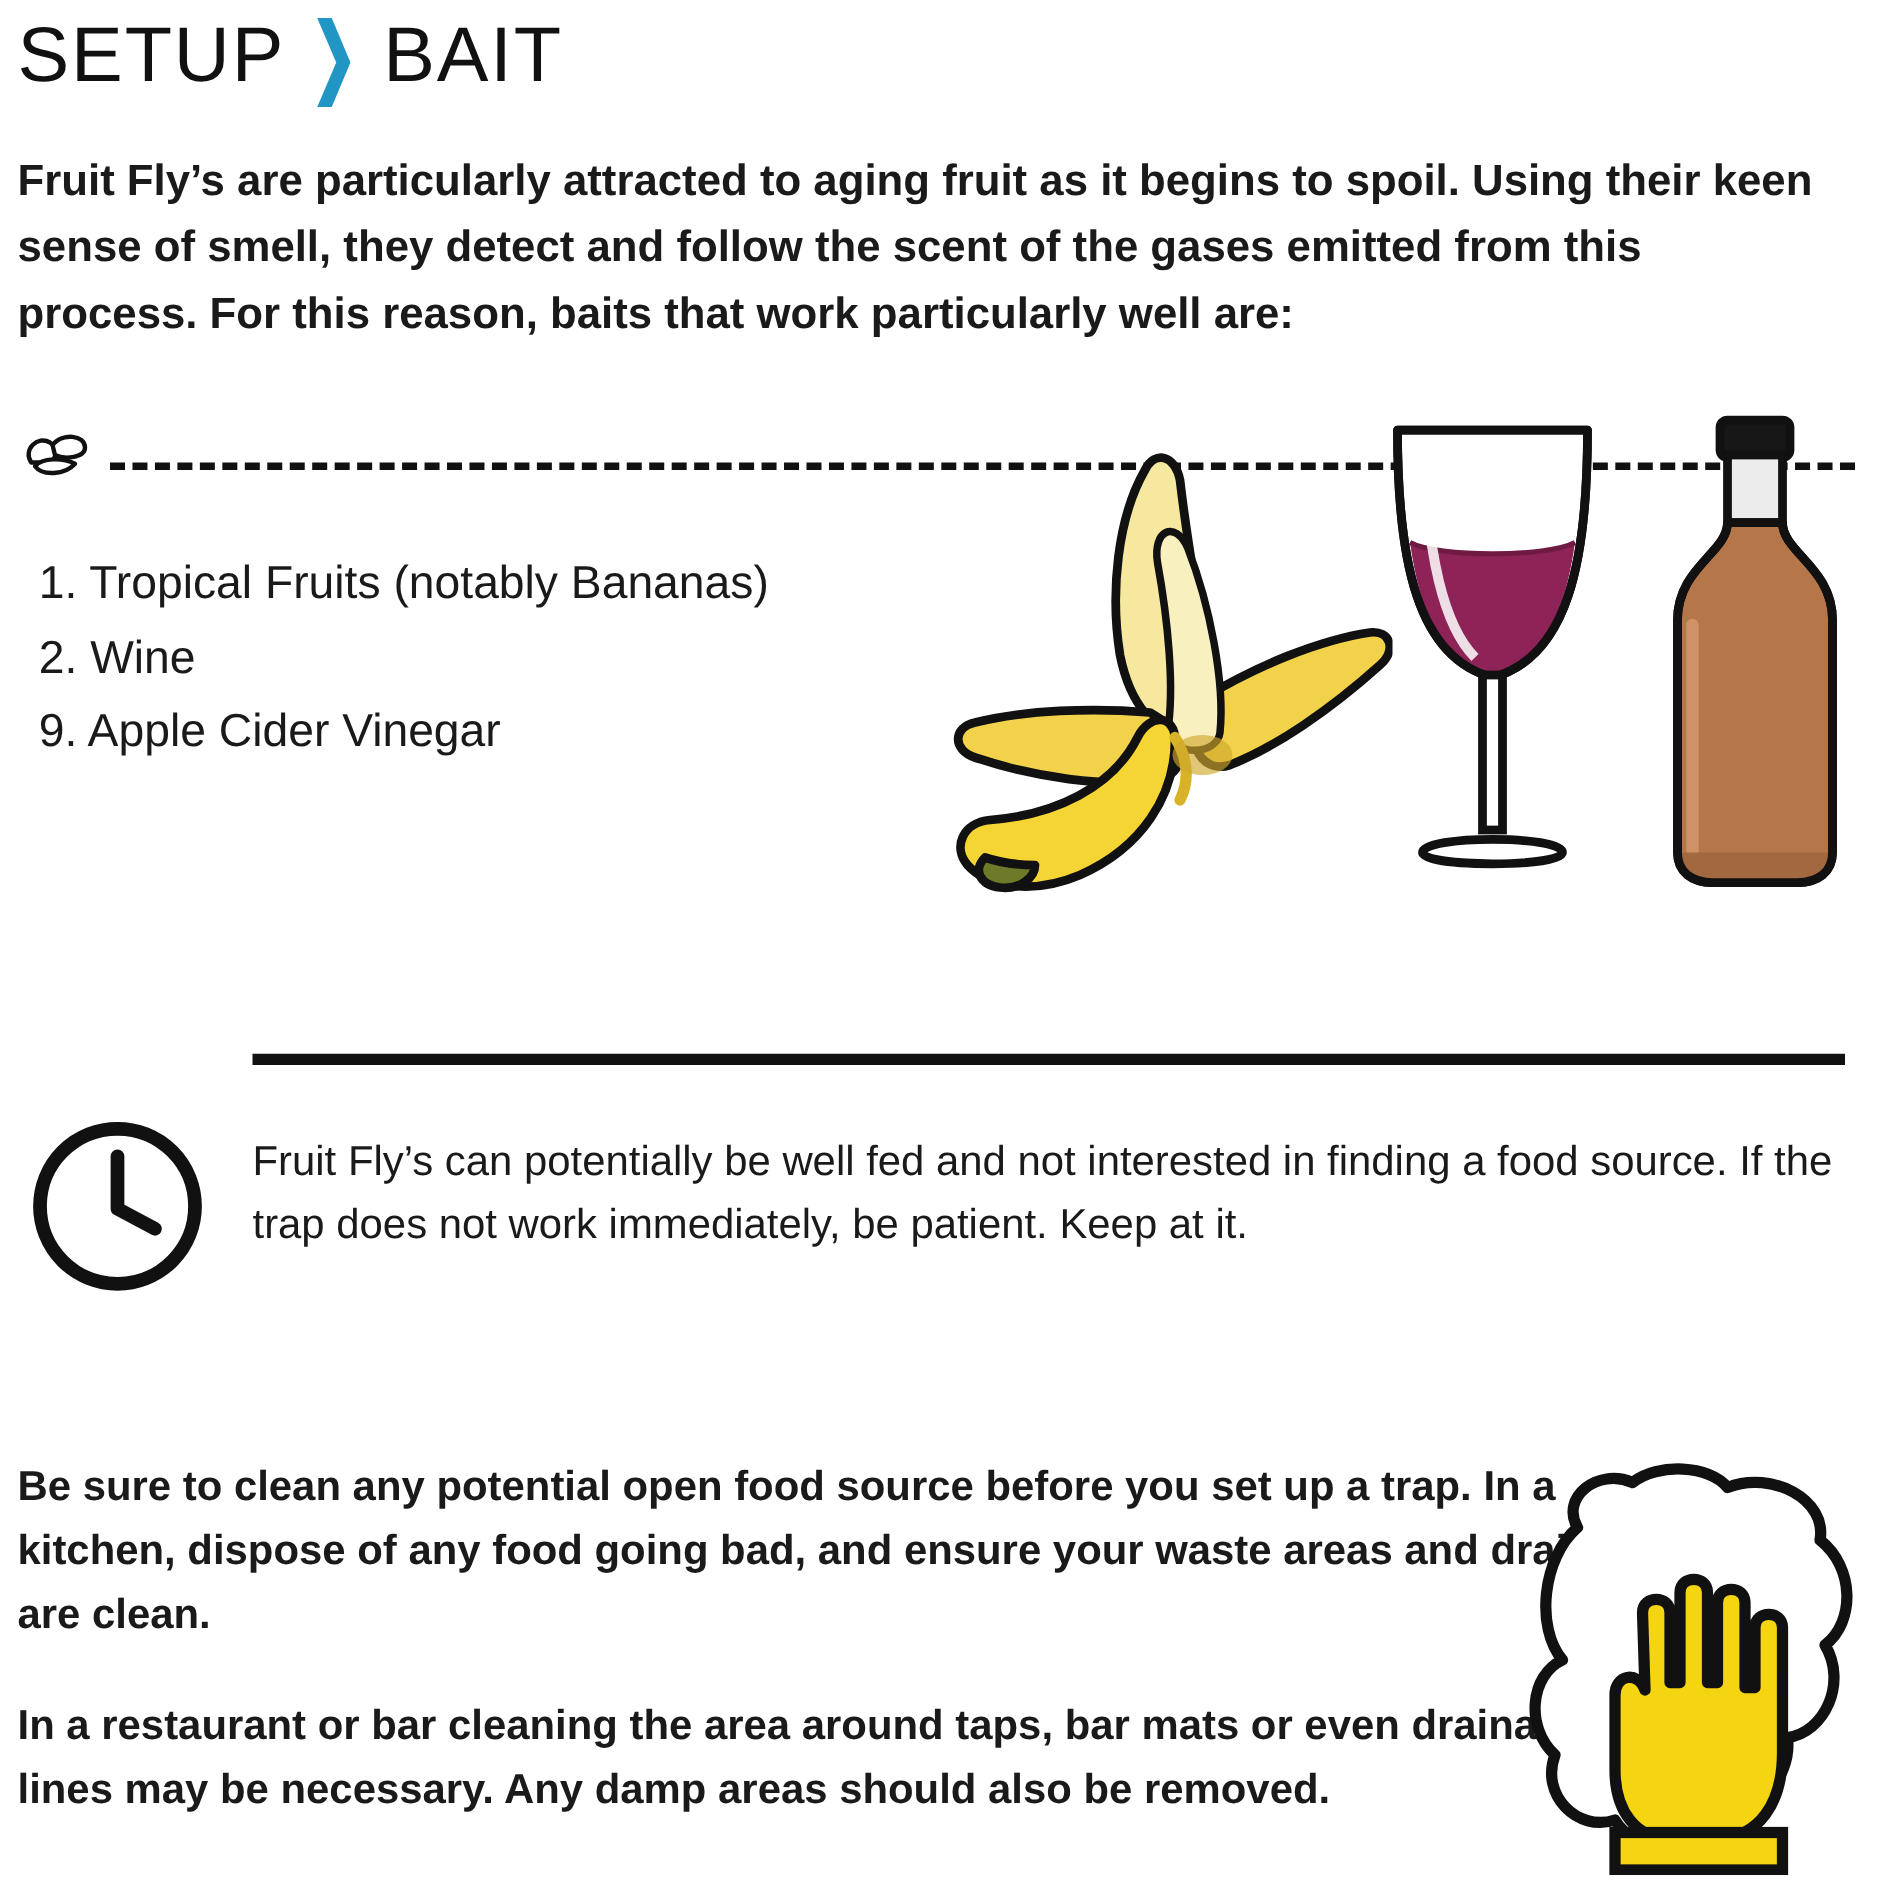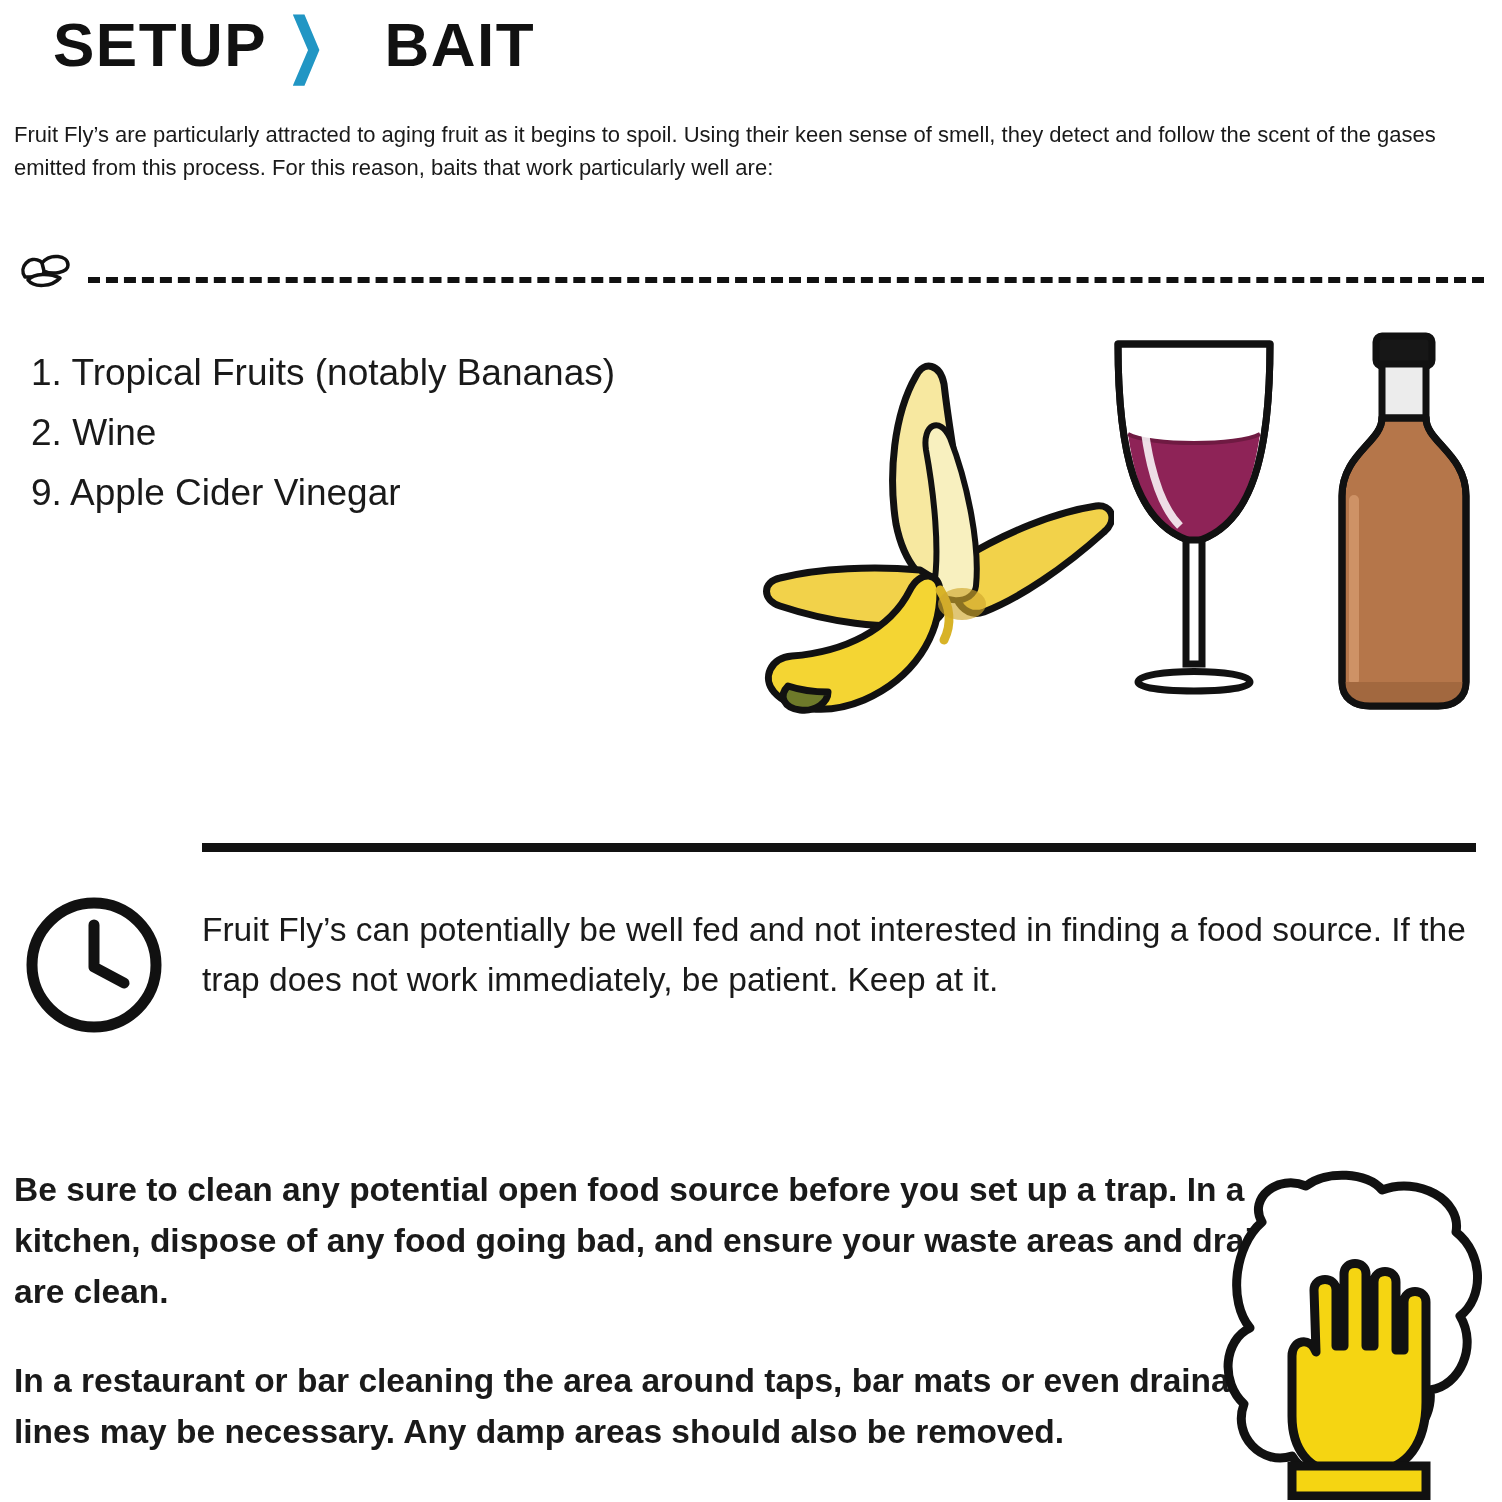--- a/index.html
+++ b/index.html
@@ -25,42 +25,42 @@
 
   
   .header {
     display: flex;
     align-items: center;
     padding-top: 14px;
     gap: 14px;
   }
   .header-word {
     font-size: 62px;
-    font-weight: bold;
+    font-weight: normal;
     letter-spacing: 1.5px;
     line-height: 1;
     color: #111111;
-    margin-left: 39px;
   }
   .header-chevron {
     font-size: 60px;
     font-weight: bold;
     color: #2196c4;
     line-height: 1;
     transform: scaleX(0.75) scaleY(1.15);
     display: inline-block;
   }
 
   
   .intro {
     margin-top: 42px;
-    font-size: 22px;
+    font-size: 35px;
     line-height: 1.52;
     max-width: 1450px;
     color: #1a1a1a;
+    font-weight: bold;
   }
 
   
   .fly-row {
     position: relative;
     margin-top: 56px;
     height: 62px;
   }
   .fly-icon {
     position: absolute;

